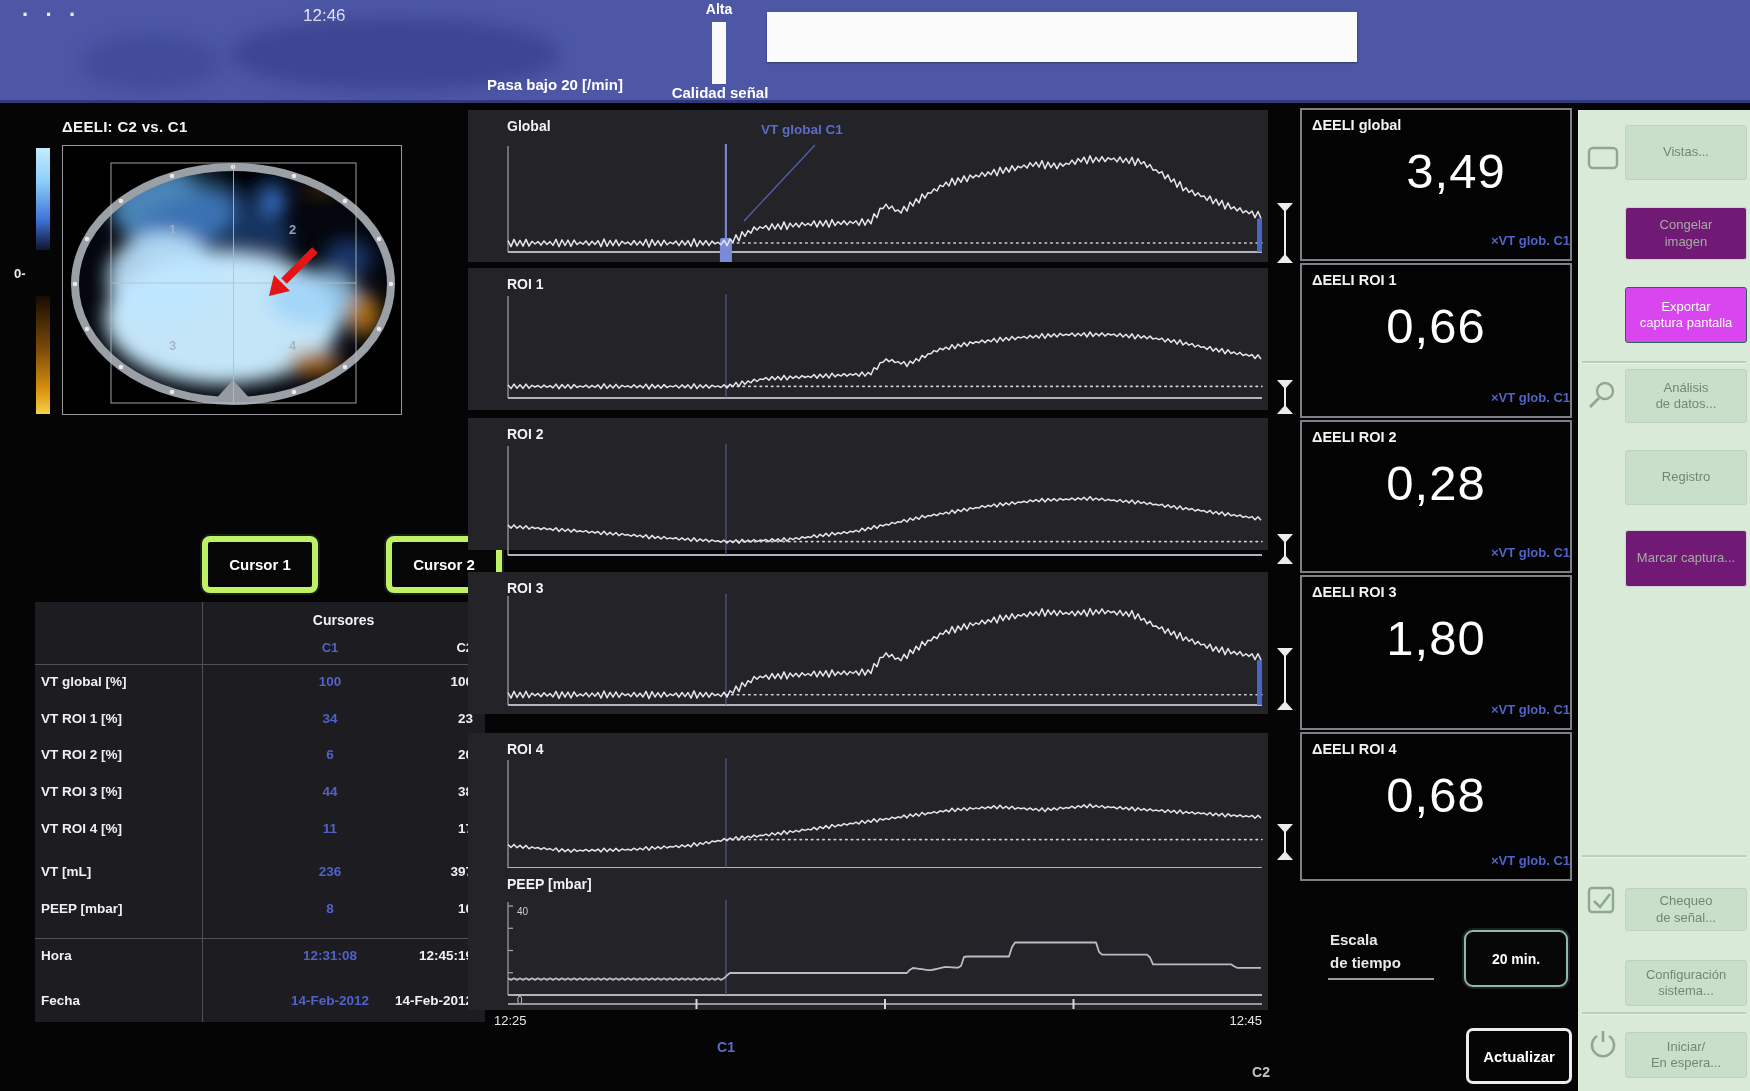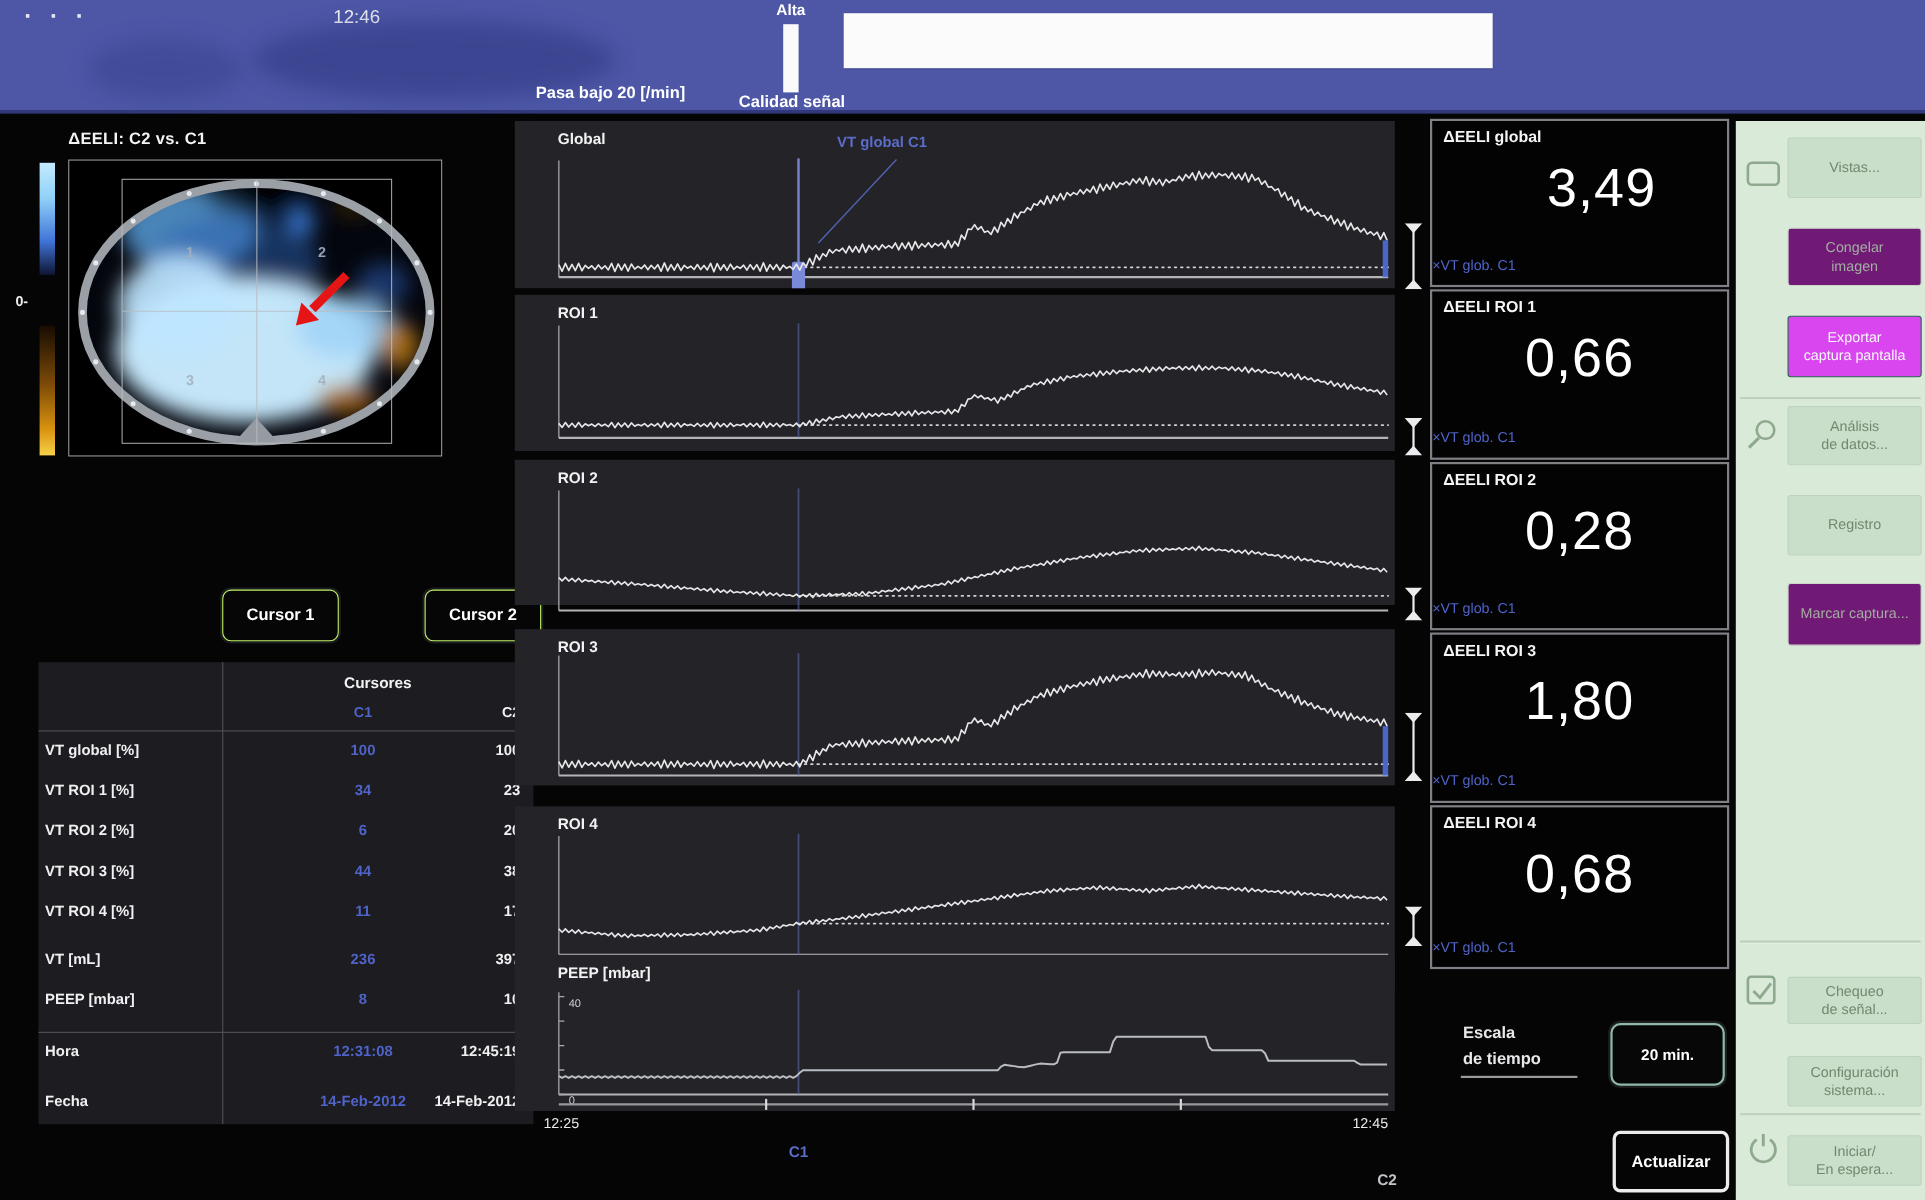--- a/index.html
+++ b/index.html
@@ -15,21 +15,21 @@
   .tb-alta{left:688px;top:1px;width:62px;text-align:center;color:#fff;font-size:14px;font-weight:bold;}
   .tb-qbar{left:712px;top:22px;width:14px;height:62px;background:#fafafa;}
   .tb-qlabel{left:660px;top:84px;width:120px;text-align:center;color:#fff;font-size:15px;font-weight:bold;}
   .tb-whitebox{left:767px;top:12px;width:590px;height:50px;background:#fbfbfb;box-shadow:0 1px 2px rgba(0,0,0,.35);}
   
   .eit-title{left:62px;top:118px;color:#f4f4f6;font-size:15px;font-weight:bold;letter-spacing:.3px;}
   .cb{width:14px;}
   .cb-zero{left:14px;top:266px;color:#eee;font-size:13px;font-weight:bold;}
   .eit-box{left:62px;top:145px;width:338px;height:268px;border:1px solid #97979c;background:#000;}
   
-  .cursor-btn{width:104px;height:45px;background:#060607;border:1px solid #bef264;border-radius:8px;
+  .cursor-btn{width:104px;height:45px;background:#060607;border:6px solid #bef264;border-radius:8px;
       box-shadow:0 0 0 2px #1c1c1e;color:#fff;font-size:15px;font-weight:bold;
       display:flex;align-items:center;justify-content:center;cursor:pointer;}
   .vt-table{left:35px;top:602px;width:450px;height:420px;background:#1c1c21;}
   .vt-vline{position:absolute;left:167px;top:0;bottom:0;width:1px;background:#515157;}
   .vt-hline{position:absolute;left:0;right:0;height:1px;background:#515157;}
   .vt-header{position:absolute;left:167px;width:283px;top:10px;text-align:center;color:#f2f2f4;font-size:14px;font-weight:bold;}
   .vt-c1h{position:absolute;left:230px;width:130px;top:38px;text-align:center;font-size:13px;font-weight:bold;color:#4f63c8;}
   .vt-c2h{position:absolute;left:330px;width:108px;top:38px;text-align:right;font-size:13px;font-weight:bold;color:#f2f2f4;}
   .vt-row span{position:absolute;font-size:13.5px;font-weight:bold;}
   .vt-label{left:6px;color:#f0f0f2;}
@@ -39,21 +39,21 @@
   .chart-panel{position:absolute;left:468px;width:800px;background:#232328;}
   .chart-label{position:absolute;left:39px;top:8px;color:#f2f2f4;font-size:14px;font-weight:bold;z-index:2;}
   .axis-row{color:#e8e8ea;font-size:13px;}
   .c1-label{color:#5b6cc9;font-weight:bold;font-size:14px;}
   .c2-label{color:#c4c4c8;font-weight:bold;font-size:14px;}
   .marker{position:absolute;left:1276px;}
   
   .val-box{position:absolute;left:1300px;width:272px;background:#030304;border:2px solid #7f7f86;box-sizing:border-box;}
   .val-title{position:absolute;left:10px;top:7px;color:#f4f4f6;font-size:14.5px;font-weight:bold;}
   .val-num{position:absolute;left:0;width:100%;text-align:center;color:#fff;font-size:49px;letter-spacing:1px;}
-  .val-sub{position:absolute;left:0;width:100%;bottom:11px;text-align:left;color:#4f63c8;font-size:13px;font-weight:normal;}
+  .val-sub{position:absolute;left:0;width:100%;bottom:11px;text-align:right;color:#4f63c8;font-size:13px;font-weight:bold;}
   
   .esc-label{color:#e8e8ea;font-size:15px;font-weight:bold;}
   .btn-20min{left:1464px;top:930px;width:100px;height:53px;background:#070708;border:2px solid #8fb9a9;border-radius:9px;
       box-shadow:0 0 0 2px #1e1e20;color:#fff;font-size:14px;font-weight:bold;display:flex;align-items:center;justify-content:center;cursor:pointer;}
   .btn-update{left:1466px;top:1028px;width:100px;height:50px;background:#050505;border:3px solid #ececec;border-radius:7px;
       color:#fff;font-size:15px;font-weight:bold;display:flex;align-items:center;justify-content:center;cursor:pointer;}
   
   .sidebar{left:1578px;top:110px;width:172px;height:981px;background:#d9ead9;}
   .sb-btn{position:absolute;left:47px;width:122px;border-radius:3px;display:flex;align-items:center;justify-content:center;
       text-align:center;font-size:13px;line-height:1.25;white-space:pre-line;cursor:pointer;box-sizing:border-box;}

